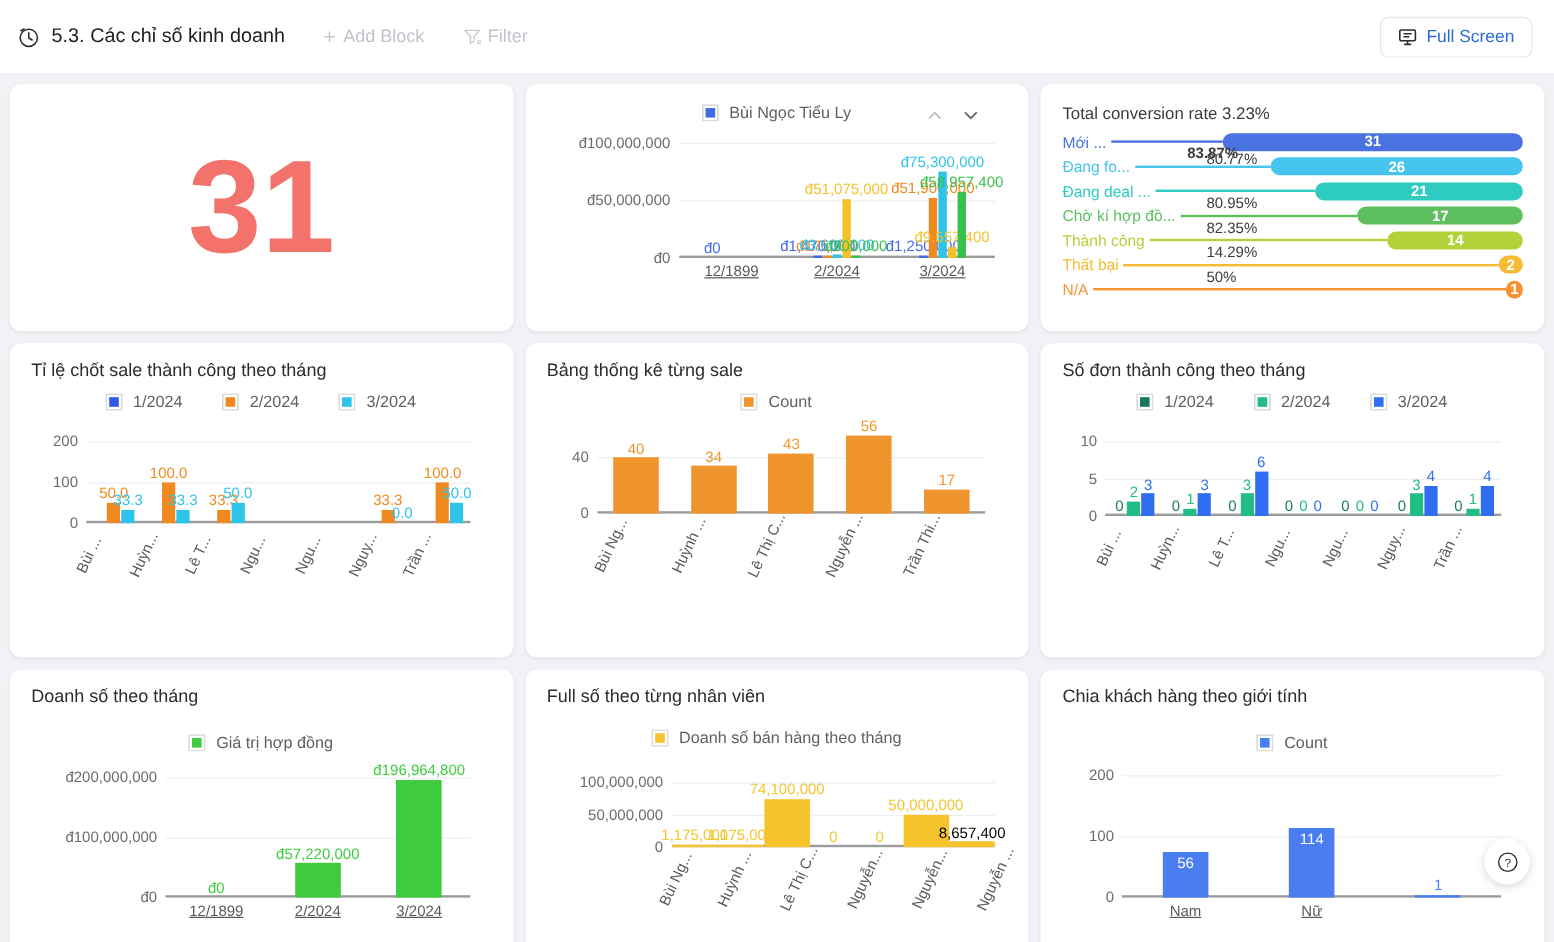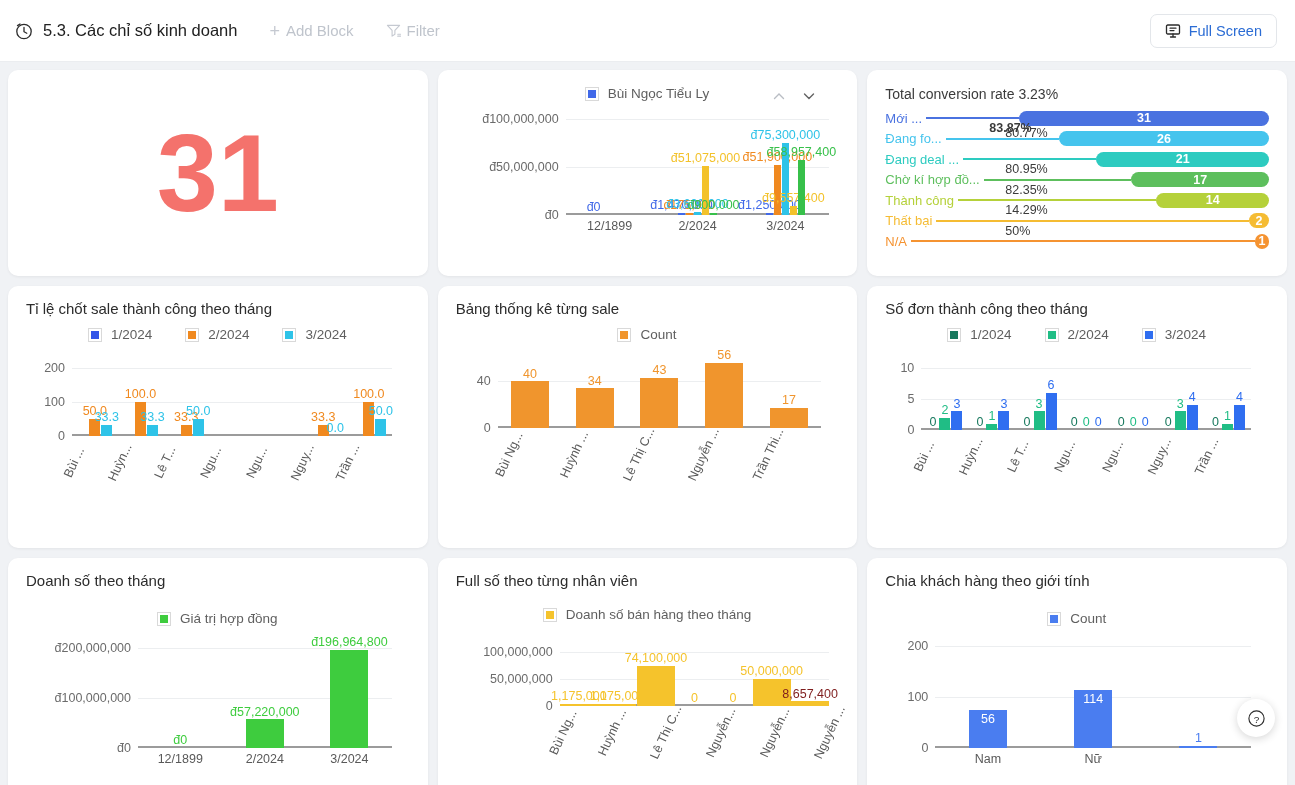--- a/index.html
+++ b/index.html
@@ -65,21 +65,21 @@
   .ylab { position: absolute; right: 100%; transform: translateY(-50%); padding-right: 7px;
           font-size: 12.5px; color: #6b6b6b; white-space: nowrap; }
   .gridline { position: absolute; left: 0; right: 0; height: 1px; background: #eceef0; }
   .axisline { position: absolute; left: 0; right: 0; bottom: 0; height: 2px; background: #9b9b9b; }
   .bars { position: absolute; left: 0; right: 0; bottom: 0; top: 0; display: flex; align-items: flex-end; }
   .grp { flex: 1; display: flex; align-items: flex-end; justify-content: center; gap: 1px; height: 100%; position: relative; }
   .bar { position: relative; }
   .bar .vlab { position: absolute; bottom: 100%; left: 50%; transform: translateX(-50%);
                font-size: 12.5px; white-space: nowrap; line-height: 1.1; }
   .xticks { display: flex; margin-top: 4px; }
-  .xtick { flex: 1; text-align: center; font-size: 12.5px; color: #595959; }
+  .xtick { flex: 1; text-align: center; font-size: 12.5px; color: #595959; text-decoration: underline; }
   .xticks-rot { display: flex; margin-top: 6px; }
   .xtick-rot { flex: 1; display: flex; justify-content: center; }
   .xtick-rot span { font-size: 12.5px; color: #595959; white-space: nowrap;
                     transform: rotate(-65deg); transform-origin: center center; display: inline-block; }
 
   
   .funnel-title { font-size: 14px; color: #3b3b3b; margin-top: 2px; }
   .funnel { position: relative; margin-top: 6px; }
   .f-row { display: flex; align-items: center; height: 20.5px; position: relative; }
   .f-name { font-size: 13px; white-space: nowrap; flex: 0 0 auto; }
@@ -658,21 +658,21 @@
               <span class="vlab" style="color: rgb(245, 195, 44);">0</span>
             </div>
           </div>
           <div class="grp">
             <div class="bar" style="height: 27px; width: 38px; background: rgb(245, 195, 44);">
               <span class="vlab" style="color: rgb(245, 195, 44);">50,000,000</span>
             </div>
           </div>
           <div class="grp">
             <div class="bar" style="height: 4.675px; width: 38px; background: rgb(245, 195, 44);">
-              <span class="vlab" style="color: #7f1d1d;">8,657,400</span>
+              <span class="vlab" style="color: #000000;">8,657,400</span>
             </div>
           </div>
         </div>
       </div>
     <div id="xt-revenue_by_staff" class="xticks-rot" style="margin-left:104px;margin-right:10px;height:60px;">
         <div class="xtick-rot">
           <span>Bùi Ng...</span>
         </div>
         <div class="xtick-rot">
           <span>Huỳnh ...</span>

